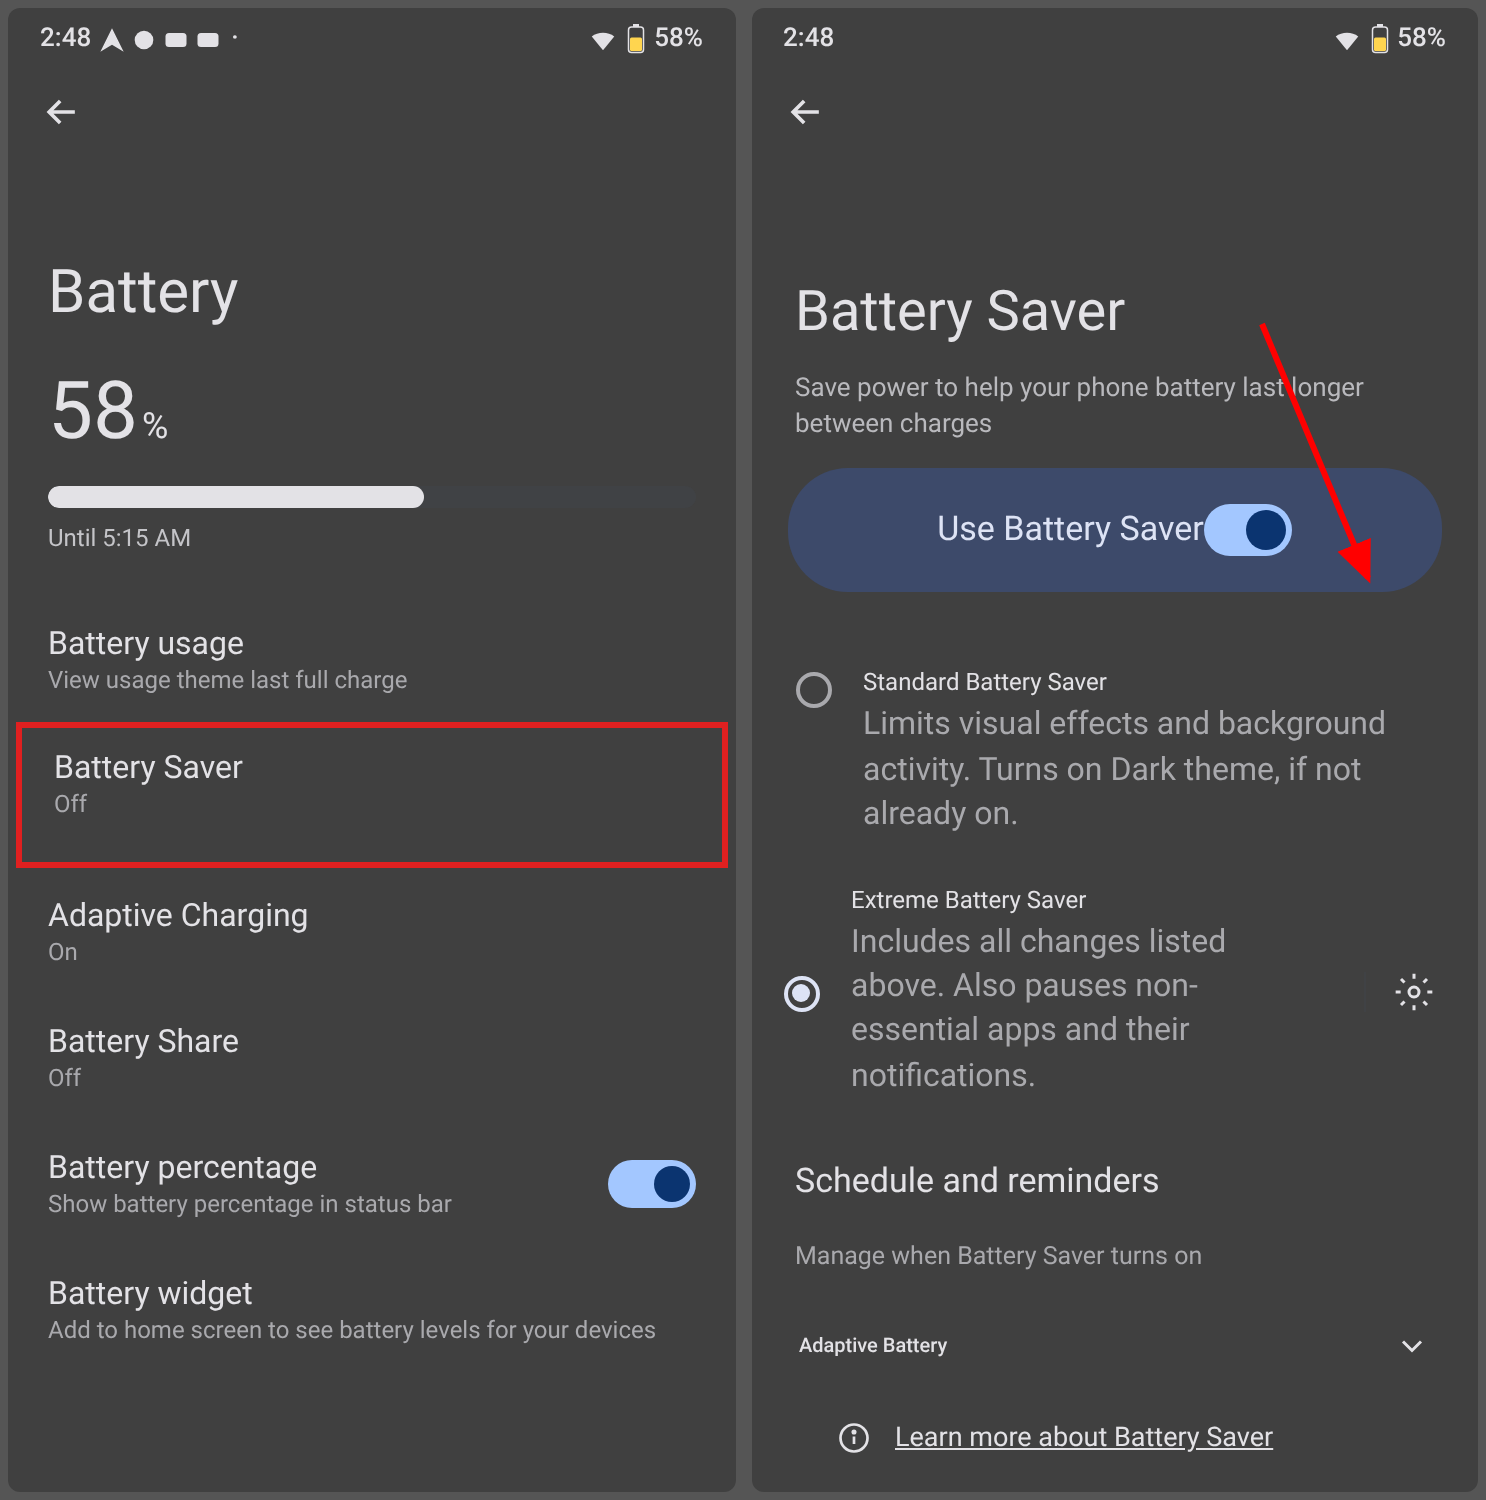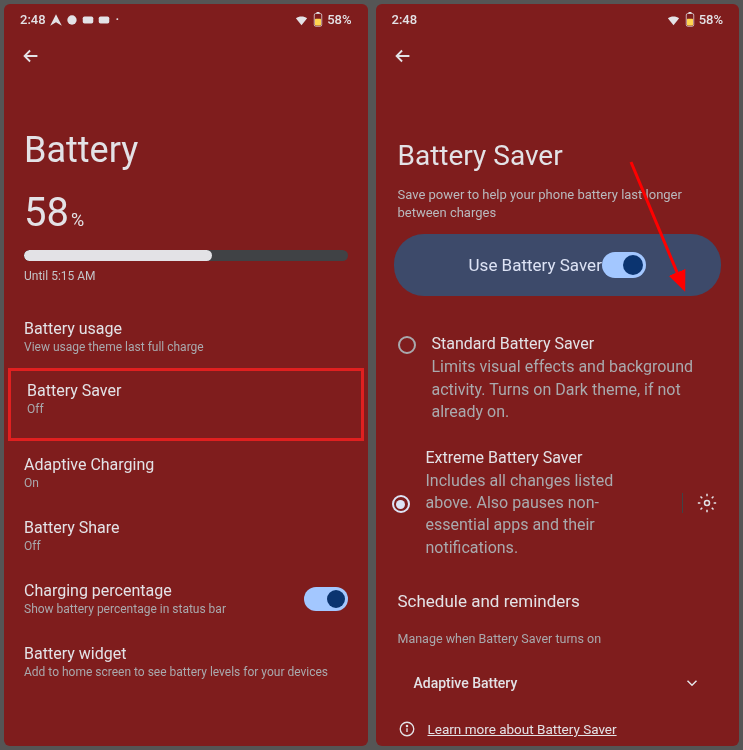--- a/index.html
+++ b/index.html
@@ -6,21 +6,21 @@
     body {
       background: #555;
       font-family: -apple-system, BlinkMacSystemFont, 'Segoe UI', Roboto, sans-serif;
       display: flex;
       gap: 8px;
       padding: 4px;
       width: 743px;
       height: 750px;
     }
     .phone {
-      background: #7f1d1d;
+      background: #404040;
       width: 365px;
       height: 742px;
       border-radius: 6px;
       overflow: hidden;
       position: relative;
       color: #e3e2e6;
     }
     .status-bar {
       display: flex;
       justify-content: space-between;
@@ -30,21 +30,21 @@
       font-weight: 500;
     }
     .status-left { display: flex; align-items: center; gap: 3px; }
     .status-right { display: flex; align-items: center; gap: 4px; justify-content: flex-end; }
     .status-icons { display: flex; gap: 2px; }
     .status-icons svg { width: 14px; height: 14px; }
     .back-arrow {
       padding: 14px 16px 8px;
     }
     .page-title {
-      font-size: 36px;
+      font-size: 30px;
       font-weight: 400;
       padding: 50px 20px 18px;
       color: #e3e2e6;
     }
     .page-title-2 {
       font-size: 28px;
       font-weight: 400;
       padding: 60px 22px 14px;
       color: #e3e2e6;
     }
@@ -178,21 +178,21 @@
       border-color: #dde3f5;
     }
     .radio-circle.selected::after {
       content: '';
       width: 9px;
       height: 9px;
       background: #dde3f5;
       border-radius: 50%;
     }
     .radio-text { flex: 1; }
-    .radio-title { font-size: 16px; margin-bottom: 3px; }
+    .radio-title { font-size: 12px; margin-bottom: 3px; }
     .radio-sub { font-size: 16px; color: #a9a9ad; line-height: 1.4; }
     .radio-item-extreme {
       align-items: center;
       padding-left: 16px;
     }
     .gear-wrap {
       border-left: 1px solid #404245;
       padding-left: 14px;
       margin-left: 6px;
       display: flex;
@@ -200,30 +200,31 @@
     }
     .section-item {
       padding: 12px 22px;
     }
     .section-title { font-size: 17px; margin-bottom: 20px;}
     .section-sub { font-size: 12.5px; color: #a9a9ad; }
     .adaptive-row {
       display: flex;
       justify-content: space-between;
       align-items: center;
-      padding: 16px 38px;
-      font-size: 14px;
+      padding: 16px 24px;
+      font-size: 10px;
       font-weight: 500;
     }
     .learn-more {
       display: flex;
       align-items: center;
       gap: 12px;
       padding: 12px 22px;
       font-size: 13.5px;
+      margin-left: 20px;
     }
     .learn-more-text { text-decoration: underline; }
     .arrow-annotation {
       position: absolute;
       top: 150px;
       right: 30px;
       pointer-events: none;
     }
     .wifi-svg { width: 15px; height: 15px; }
     .battery-svg { width: 10px; height: 15px; }
@@ -305,21 +306,21 @@
 
     <div class="settings-item">
       <div class="settings-item-text">
         <div class="item-title">Battery Share</div>
         <div class="item-sub">Off</div>
       </div>
     </div>
 
     <div class="settings-item">
       <div class="settings-item-text">
-        <div class="item-title">Charging percentage</div>
+        <div class="item-title">Battery percentage</div>
         <div class="item-sub">Show battery percentage in status bar</div>
       </div>
       <div class="toggle"></div>
     </div>
 
     <div class="settings-item">
       <div class="settings-item-text">
         <div class="item-title">Battery widget</div>
         <div class="item-sub">Add to home screen to see battery levels for your devices</div>
       </div>

